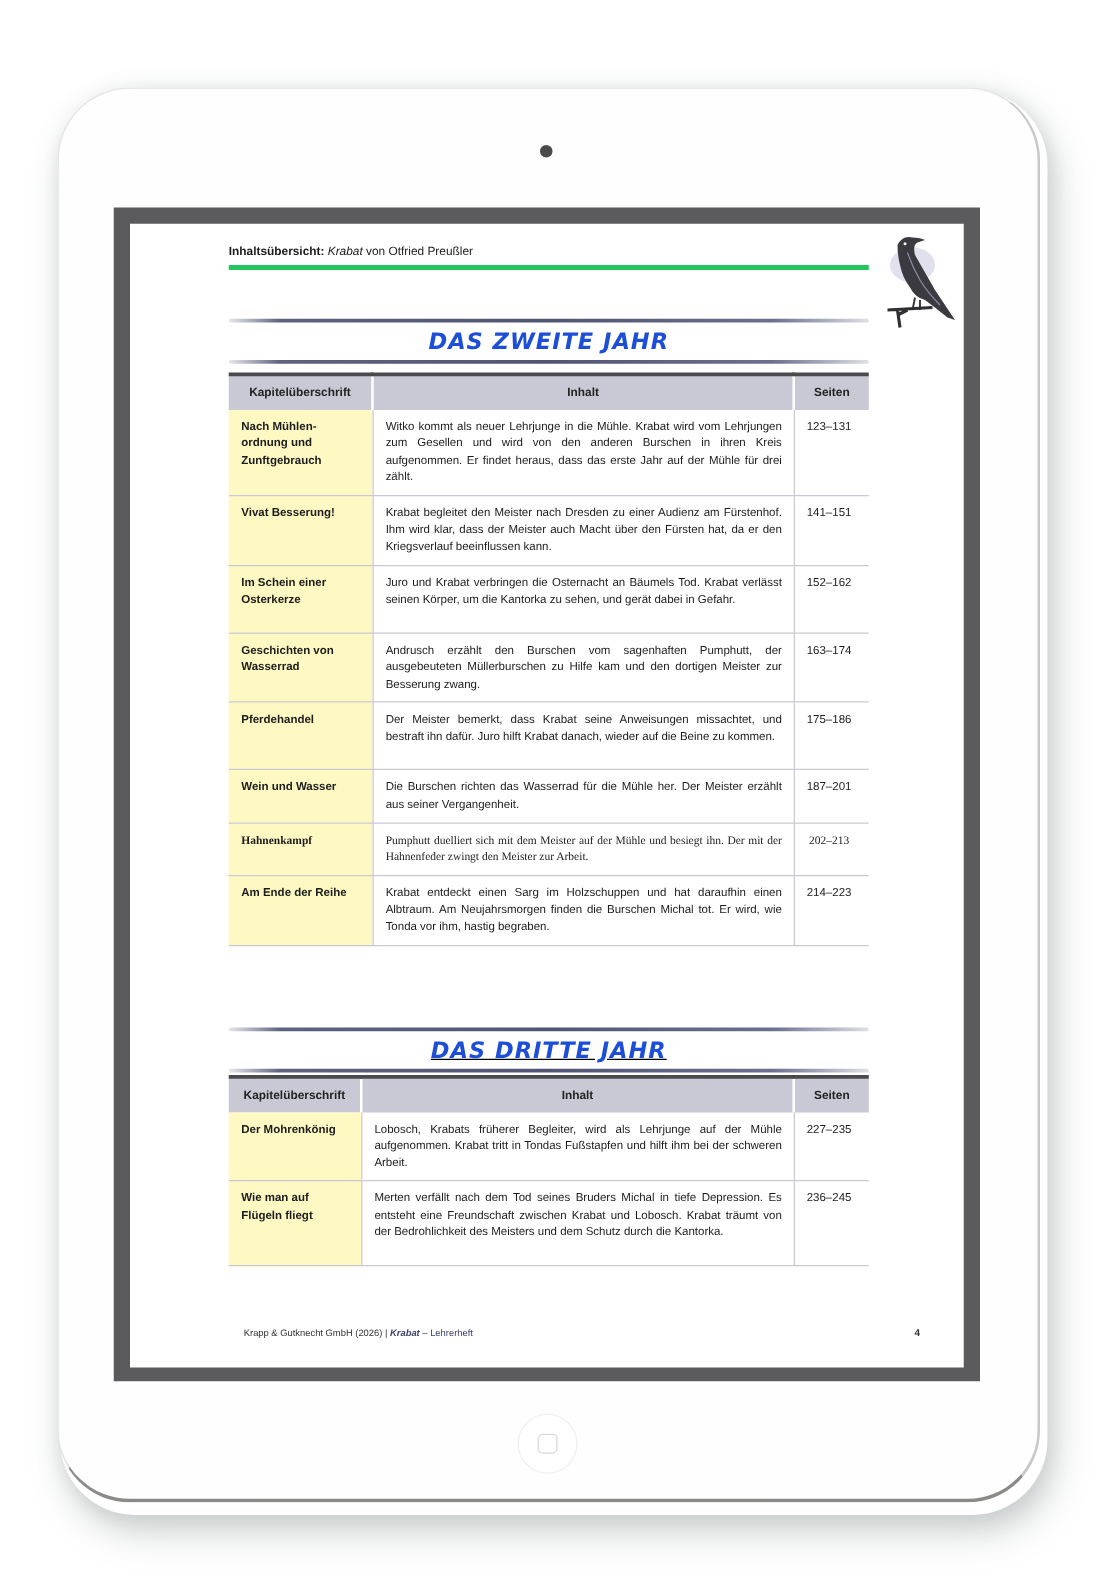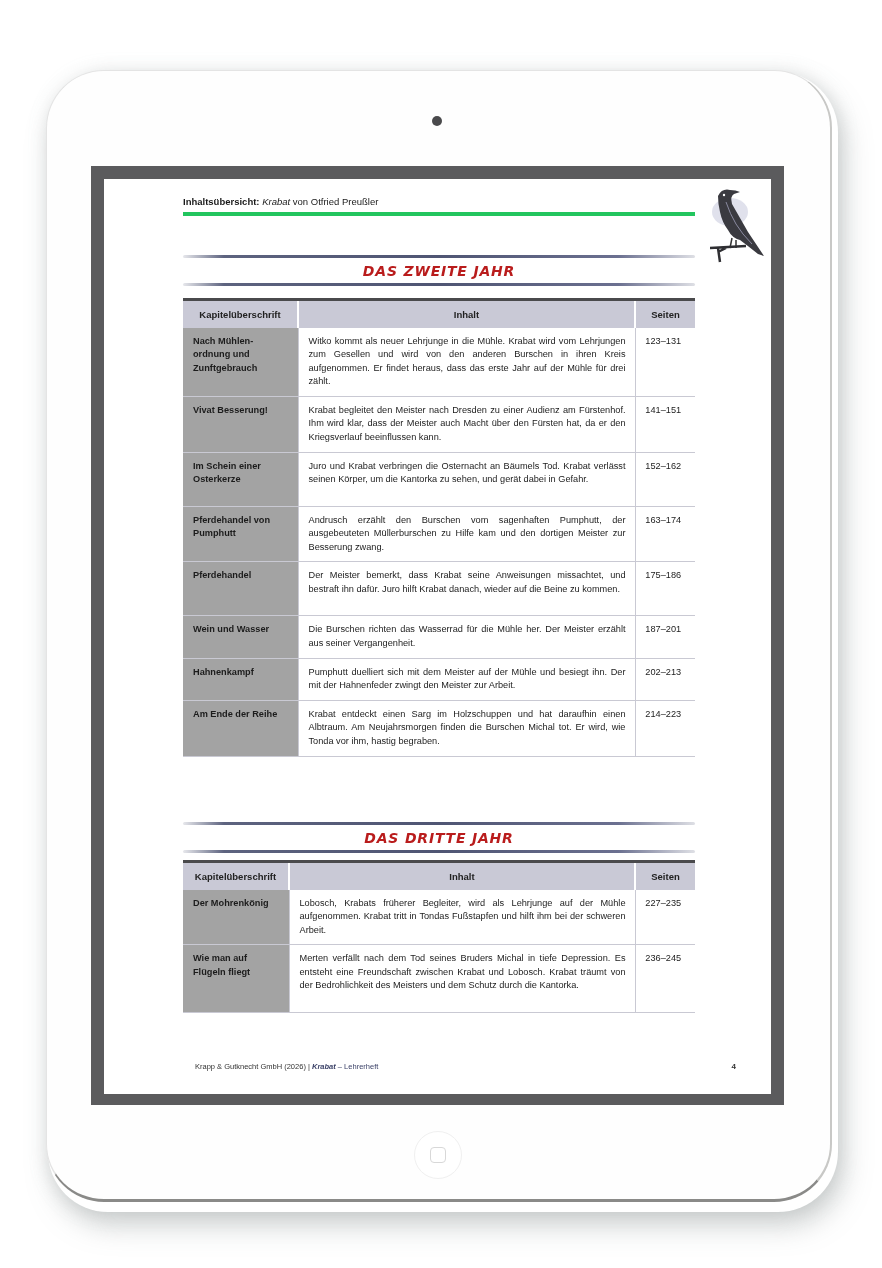--- a/index.html
+++ b/index.html
@@ -51,43 +51,43 @@
       position: absolute; left: 592px; top: 3px; width: 74px; height: 82px;
     }
 
     .section-title-wrap { position: absolute; left: 79px; width: 512px; }
     .brush-line {
       height: 3px; width: 100%;
       background: linear-gradient(90deg, rgba(92,98,125,0.15) 0%, #5d637f 8%, #4f5573 50%, #6b7090 85%, rgba(92,98,125,0.2) 100%);
       border-radius: 2px;
     }
     .section-title {
-      text-align: center; color: #b91c1c; font-weight: bold; font-style: italic;
-      font-size: 14px; letter-spacing: 0.8px; padding: 5px 0 4px;
+      text-align: center; color: #1d4ed8; font-weight: bold; font-style: italic;
+      font-size: 18px; letter-spacing: 0.8px; padding: 5px 0 4px;
       font-family: "DejaVu Sans", sans-serif; text-transform: uppercase;
     }
 
     table.toc {
       position: absolute; left: 79px; width: 512px;
       border-collapse: collapse; font-size: 9.2px; color: #1c1c1c;
       border-top: 3px solid #4a4a4c;
     }
     table.toc th {
       background: #c9c9d6; font-weight: bold; color: #222;
       height: 28px; font-size: 9.5px; 
       border-left: 2px solid #fff; border-right: 2px solid #fff;
     }
     table.toc th:first-child { border-left: none; }
     table.toc th:last-child { border-right: none; }
     table.toc td {
       vertical-align: top; padding: 7px 9px 7px 10px; line-height: 13.6px;
       border-bottom: 1.5px solid #c9c9d3;
     }
     table.toc td.chap {
-      background: #a3a3a3; font-weight: bold; width: 115px;
+      background: #fef9c3; font-weight: bold; width: 115px;
       border-right: 1.5px solid #c9c9d3;
     }
     table.toc td.content { text-align: justify; border-right: 1.5px solid #c9c9d3; }
     table.toc td.pages { text-align: center; width: 60px; padding-left: 0; padding-right: 4px; }
 
     .footer {
       position: absolute; left: 67px; top: 883px; width: 565px;
       font-size: 7.5px; color: #333; padding-left: 24px;
     }
     .footer .brand { color: #3d4369; font-style: italic; font-weight: bold; }
@@ -143,48 +143,48 @@
         <td class="chap">Vivat Besserung!</td>
         <td class="content">Krabat begleitet den Meister nach Dresden zu einer Audienz am Fürstenhof. Ihm wird klar, dass der Meister auch Macht über den Fürsten hat, da er den Kriegsverlauf beeinflussen kann.</td>
         <td class="pages">141–151</td>
       </tr>
       <tr style="height:54px;">
         <td class="chap">Im Schein einer Osterkerze</td>
         <td class="content">Juro und Krabat verbringen die Osternacht an Bäumels Tod. Krabat verlässt seinen Körper, um die Kantorka zu sehen, und gerät dabei in Gefahr.</td>
         <td class="pages">152–162</td>
       </tr>
       <tr style="height:54px;">
-        <td class="chap">Pferdehandel von Pumphutt</td>
+        <td class="chap">Geschichten von Wasserrad</td>
         <td class="content">Andrusch erzählt den Burschen vom sagenhaften Pumphutt, der ausgebeuteten Müllerburschen zu Hilfe kam und den dortigen Meister zur Besserung zwang.</td>
         <td class="pages">163–174</td>
       </tr>
       <tr style="height:54px;">
         <td class="chap">Pferdehandel</td>
         <td class="content">Der Meister bemerkt, dass Krabat seine Anweisungen missachtet, und bestraft ihn dafür. Juro hilft Krabat danach, wieder auf die Beine zu kommen.</td>
         <td class="pages">175–186</td>
       </tr>
       <tr style="height:41px;margin-left:13px;">
         <td class="chap">Wein und Wasser</td>
         <td class="content">Die Burschen richten das Wasserrad für die Mühle her. Der Meister erzählt aus seiner Vergangenheit.</td>
         <td class="pages">187–201</td>
       </tr>
-      <tr style="height:40px;">
+      <tr style="height:40px;font-family:Liberation Serif, serif;">
         <td class="chap">Hahnenkampf</td>
         <td class="content">Pumphutt duelliert sich mit dem Meister auf der Mühle und besiegt ihn. Der mit der Hahnenfeder zwingt den Meister zur Arbeit.</td>
         <td class="pages">202–213</td>
       </tr>
       <tr style="height:54px;">
         <td class="chap">Am Ende der Reihe</td>
         <td class="content">Krabat entdeckt einen Sarg im Holzschuppen und hat daraufhin einen Albtraum. Am Neujahrsmorgen finden die Burschen Michal tot. Er wird, wie Tonda vor ihm, hastig begraben.</td>
         <td class="pages">214–223</td>
       </tr>
     </tbody>
   </table>
 
-  <div class="section-title-wrap" style="top:643px;">
+  <div class="section-title-wrap" style="top:643px;text-decoration:underline;">
     <div class="brush-line"></div>
     <div class="section-title">Das dritte Jahr</div>
     <div class="brush-line"></div>
   </div>
 
   <table class="toc" style="top:681px;">
     <thead>
       <tr>
         <th style="width:106px;">Kapitelüberschrift</th>
         <th>Inhalt</th>

